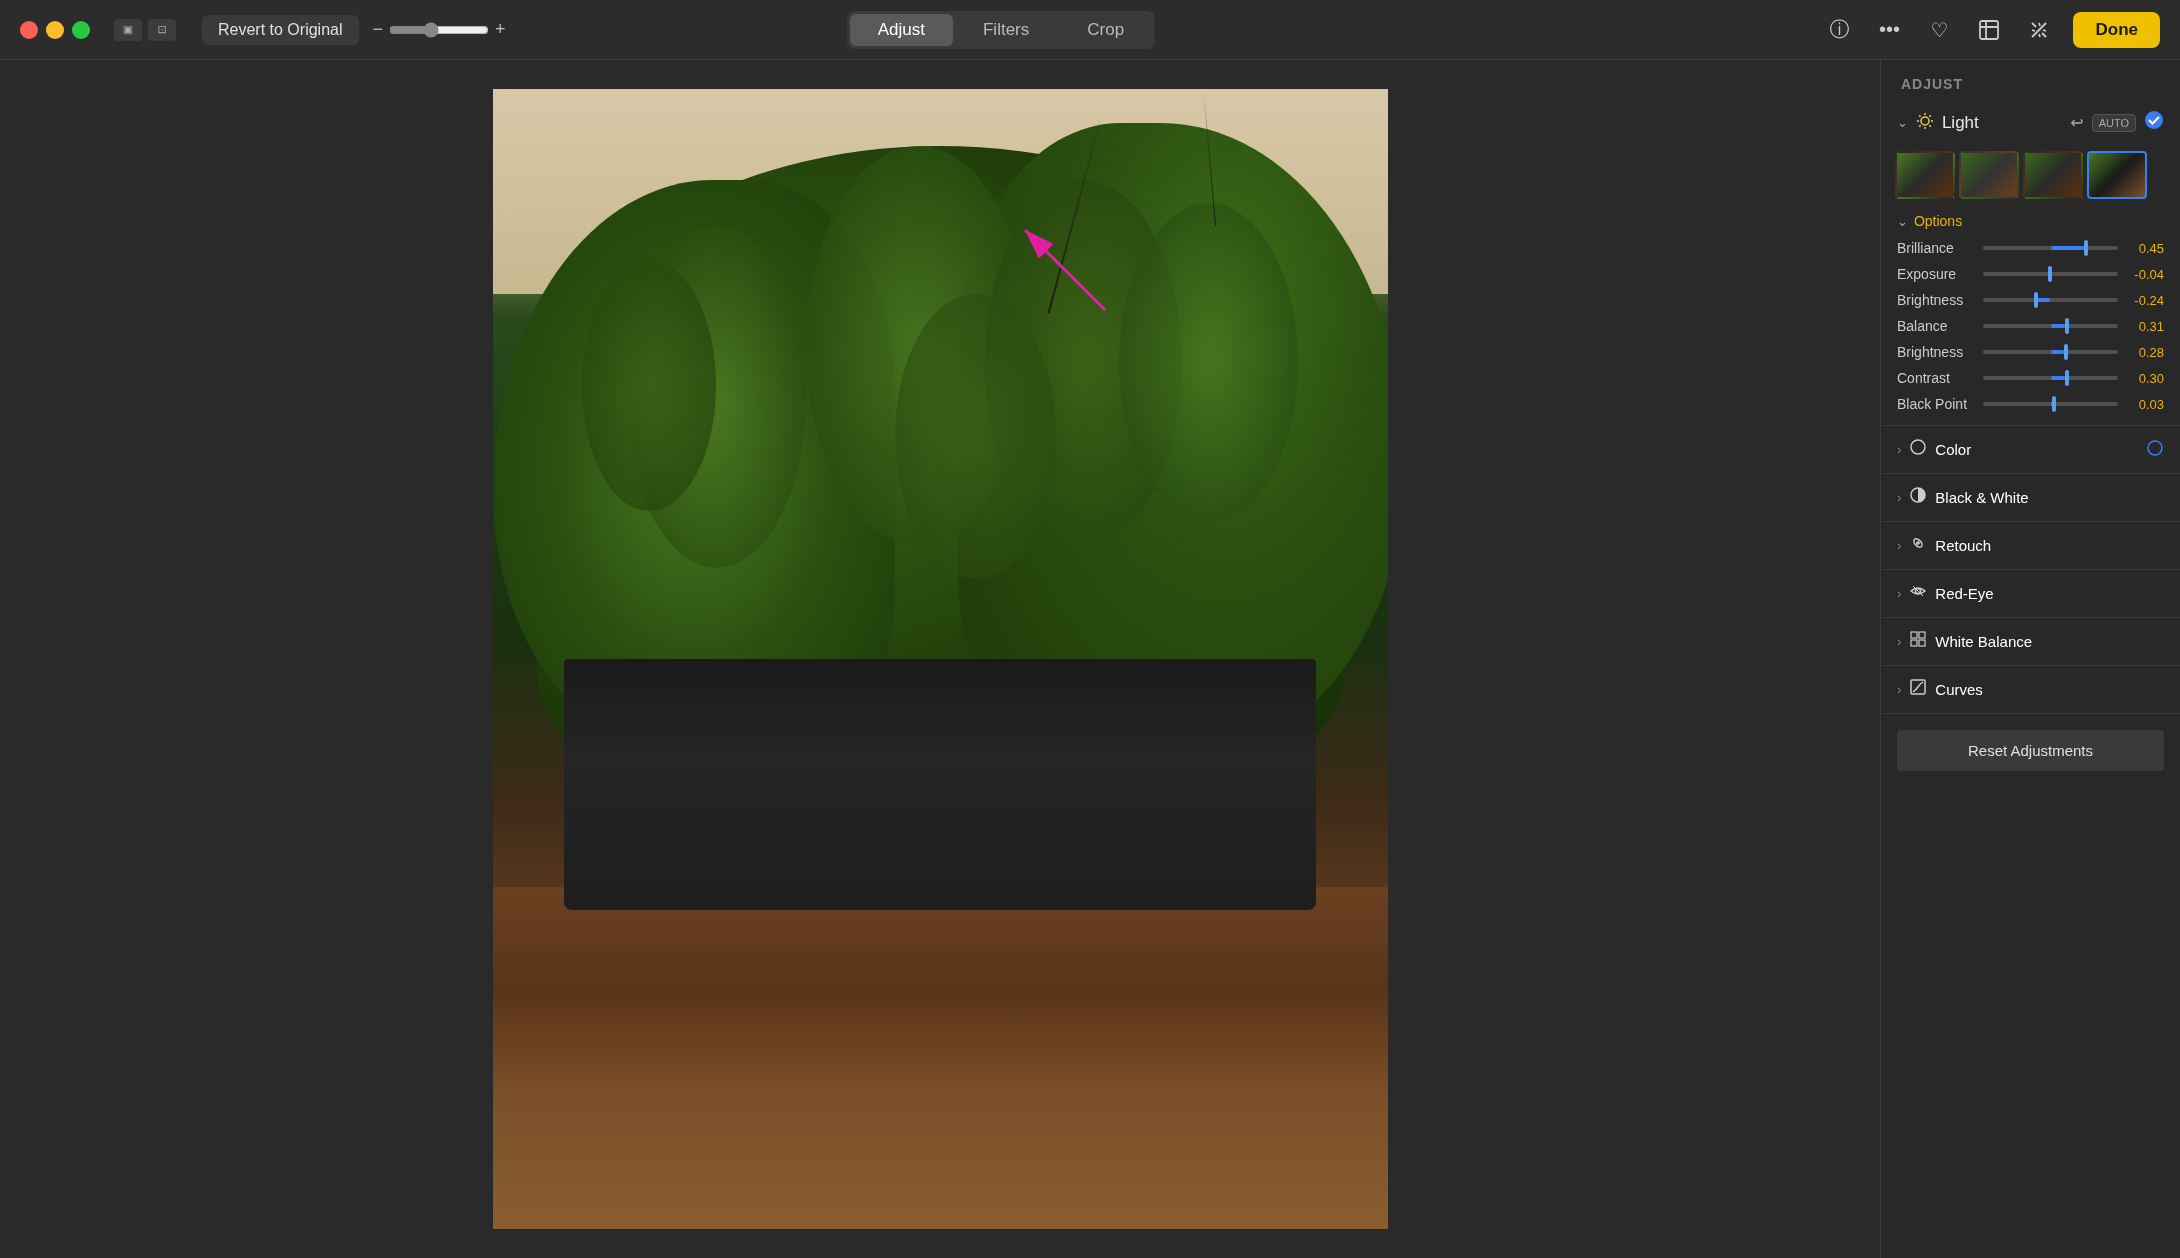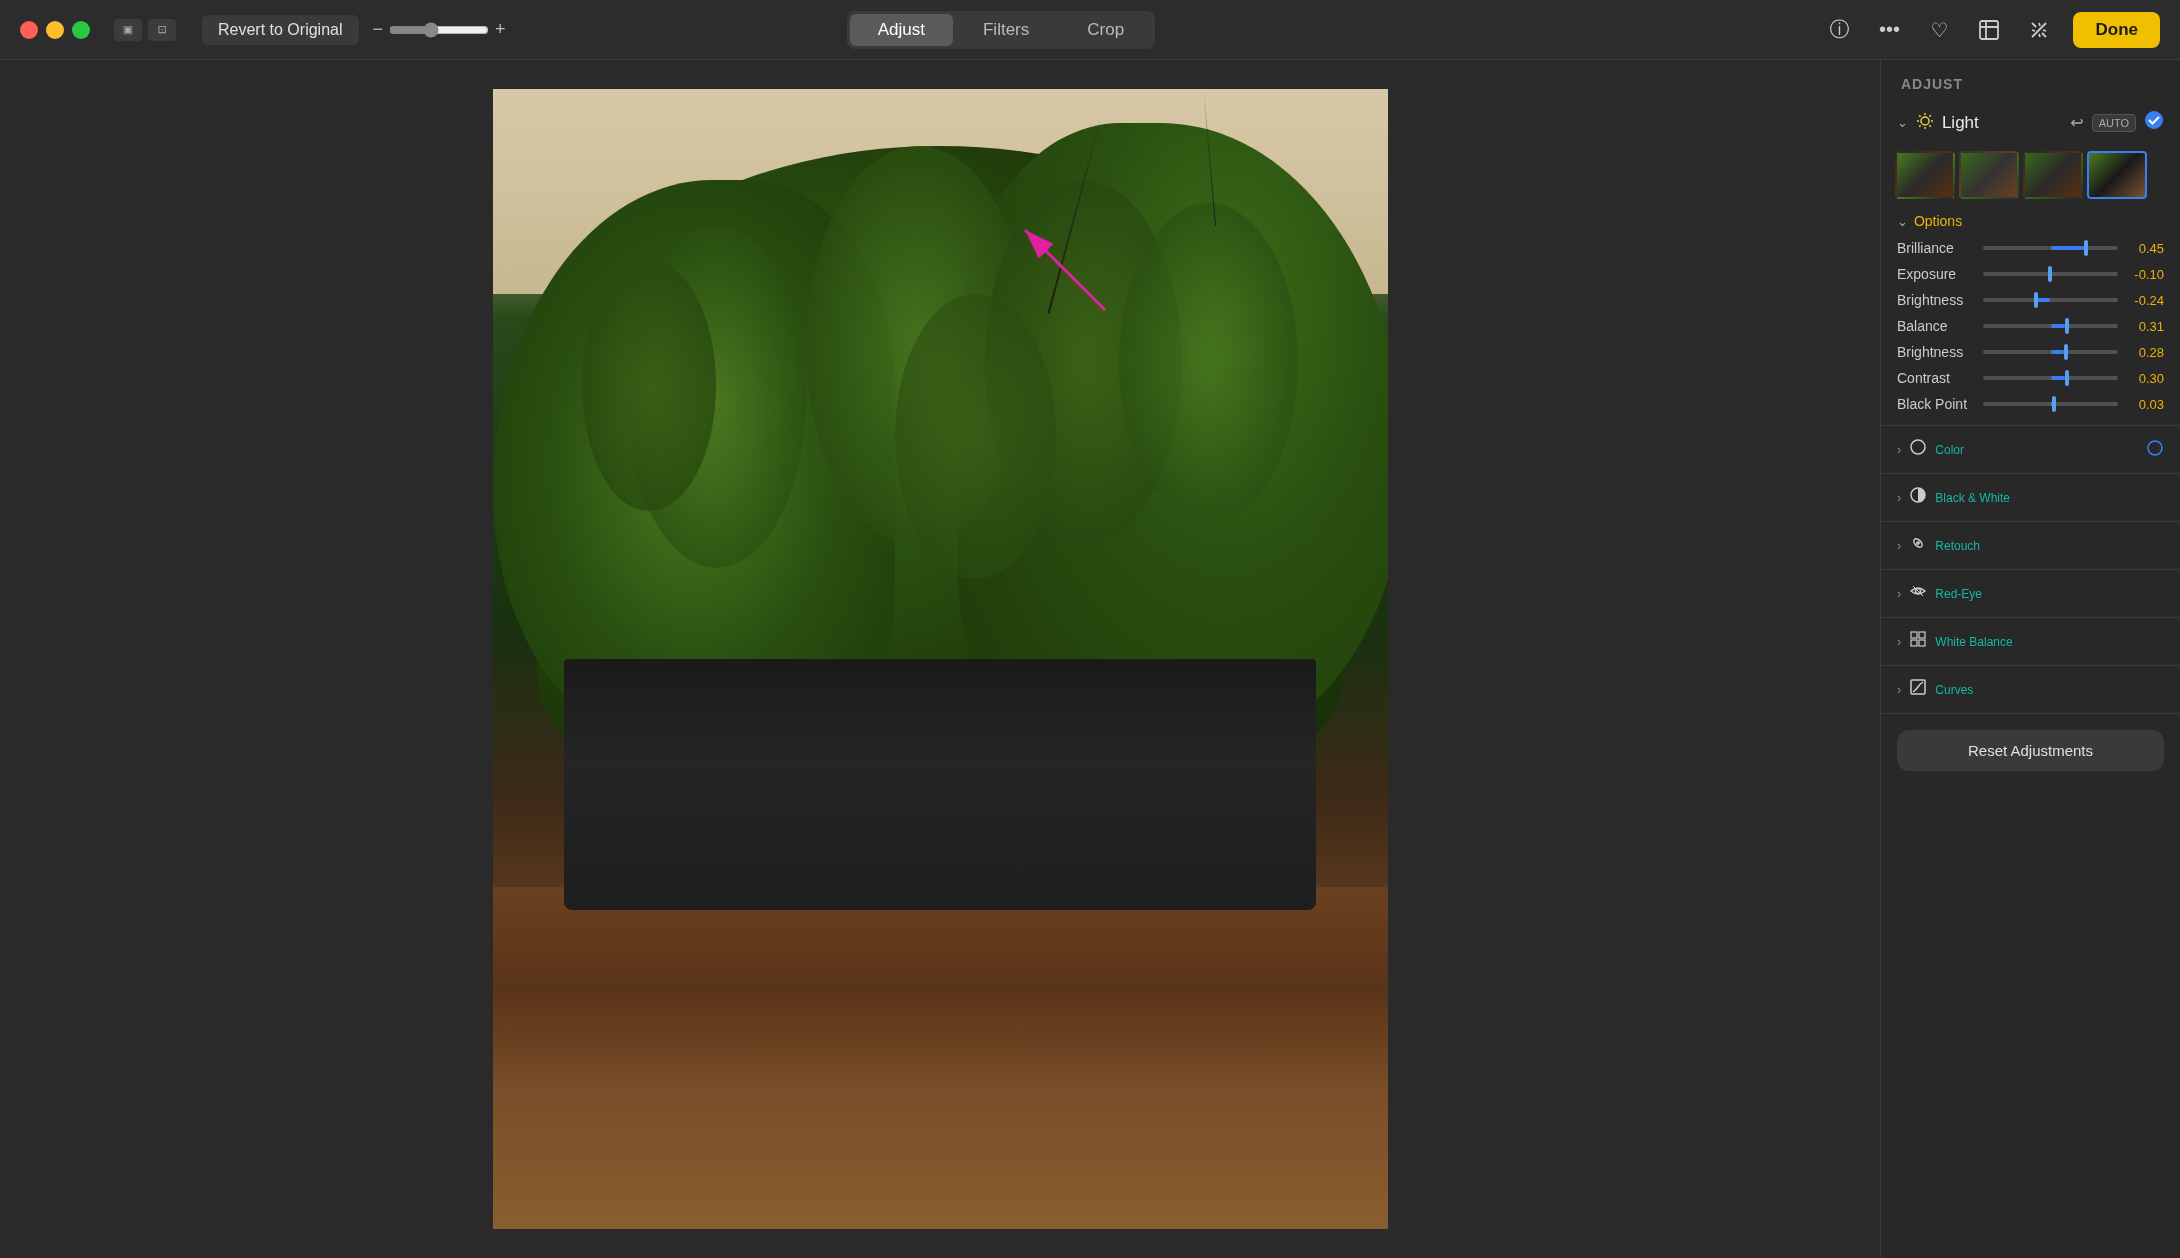--- a/index.html
+++ b/index.html
@@ -410,35 +410,35 @@
       color: #888;
       font-size: 13px;
     }
 
     .collapsed-icon {
       font-size: 17px;
       color: #bbb;
     }
 
     .collapsed-title {
-      font-size: 12px;
-      color: #14b8a6;
+      font-size: 15px;
+      color: #ffffff;
       flex: 1;
     }
 
     .section-indicator {
       color: #3a7ef4;
       font-size: 16px;
     }
 
     .reset-adjustments-btn {
       margin: 16px;
       background: #3a3a3a;
       border: none;
-      border-radius: 12px;
+      border-radius: 4px;
       color: #e0e0e0;
       font-size: 15px;
       padding: 12px;
       cursor: pointer;
       width: calc(100% - 32px);
     }
 
     
     .annotation-arrow {
       position: absolute;
@@ -586,21 +586,21 @@
         </div>
         <span class="slider-value">0.45</span>
       </div>
 
       <div class="slider-row">
         <span class="slider-label">Exposure</span>
         <div class="slider-track">
           <div class="slider-fill" style="left:48%;width:2%;background:#3a7ef4;"></div>
           <div class="slider-thumb" style="left:48%;"></div>
         </div>
-        <span class="slider-value">-0.10</span>
+        <span class="slider-value">-0.04</span>
       </div>
 
       <div class="slider-row">
         <span class="slider-label">Brightness</span>
         <div class="slider-track">
           <div class="slider-fill" style="left:38%;width:12%;background:#3a7ef4;"></div>
           <div class="slider-thumb" style="left:38%;"></div>
         </div>
         <span class="slider-value">-0.24</span>
       </div>

